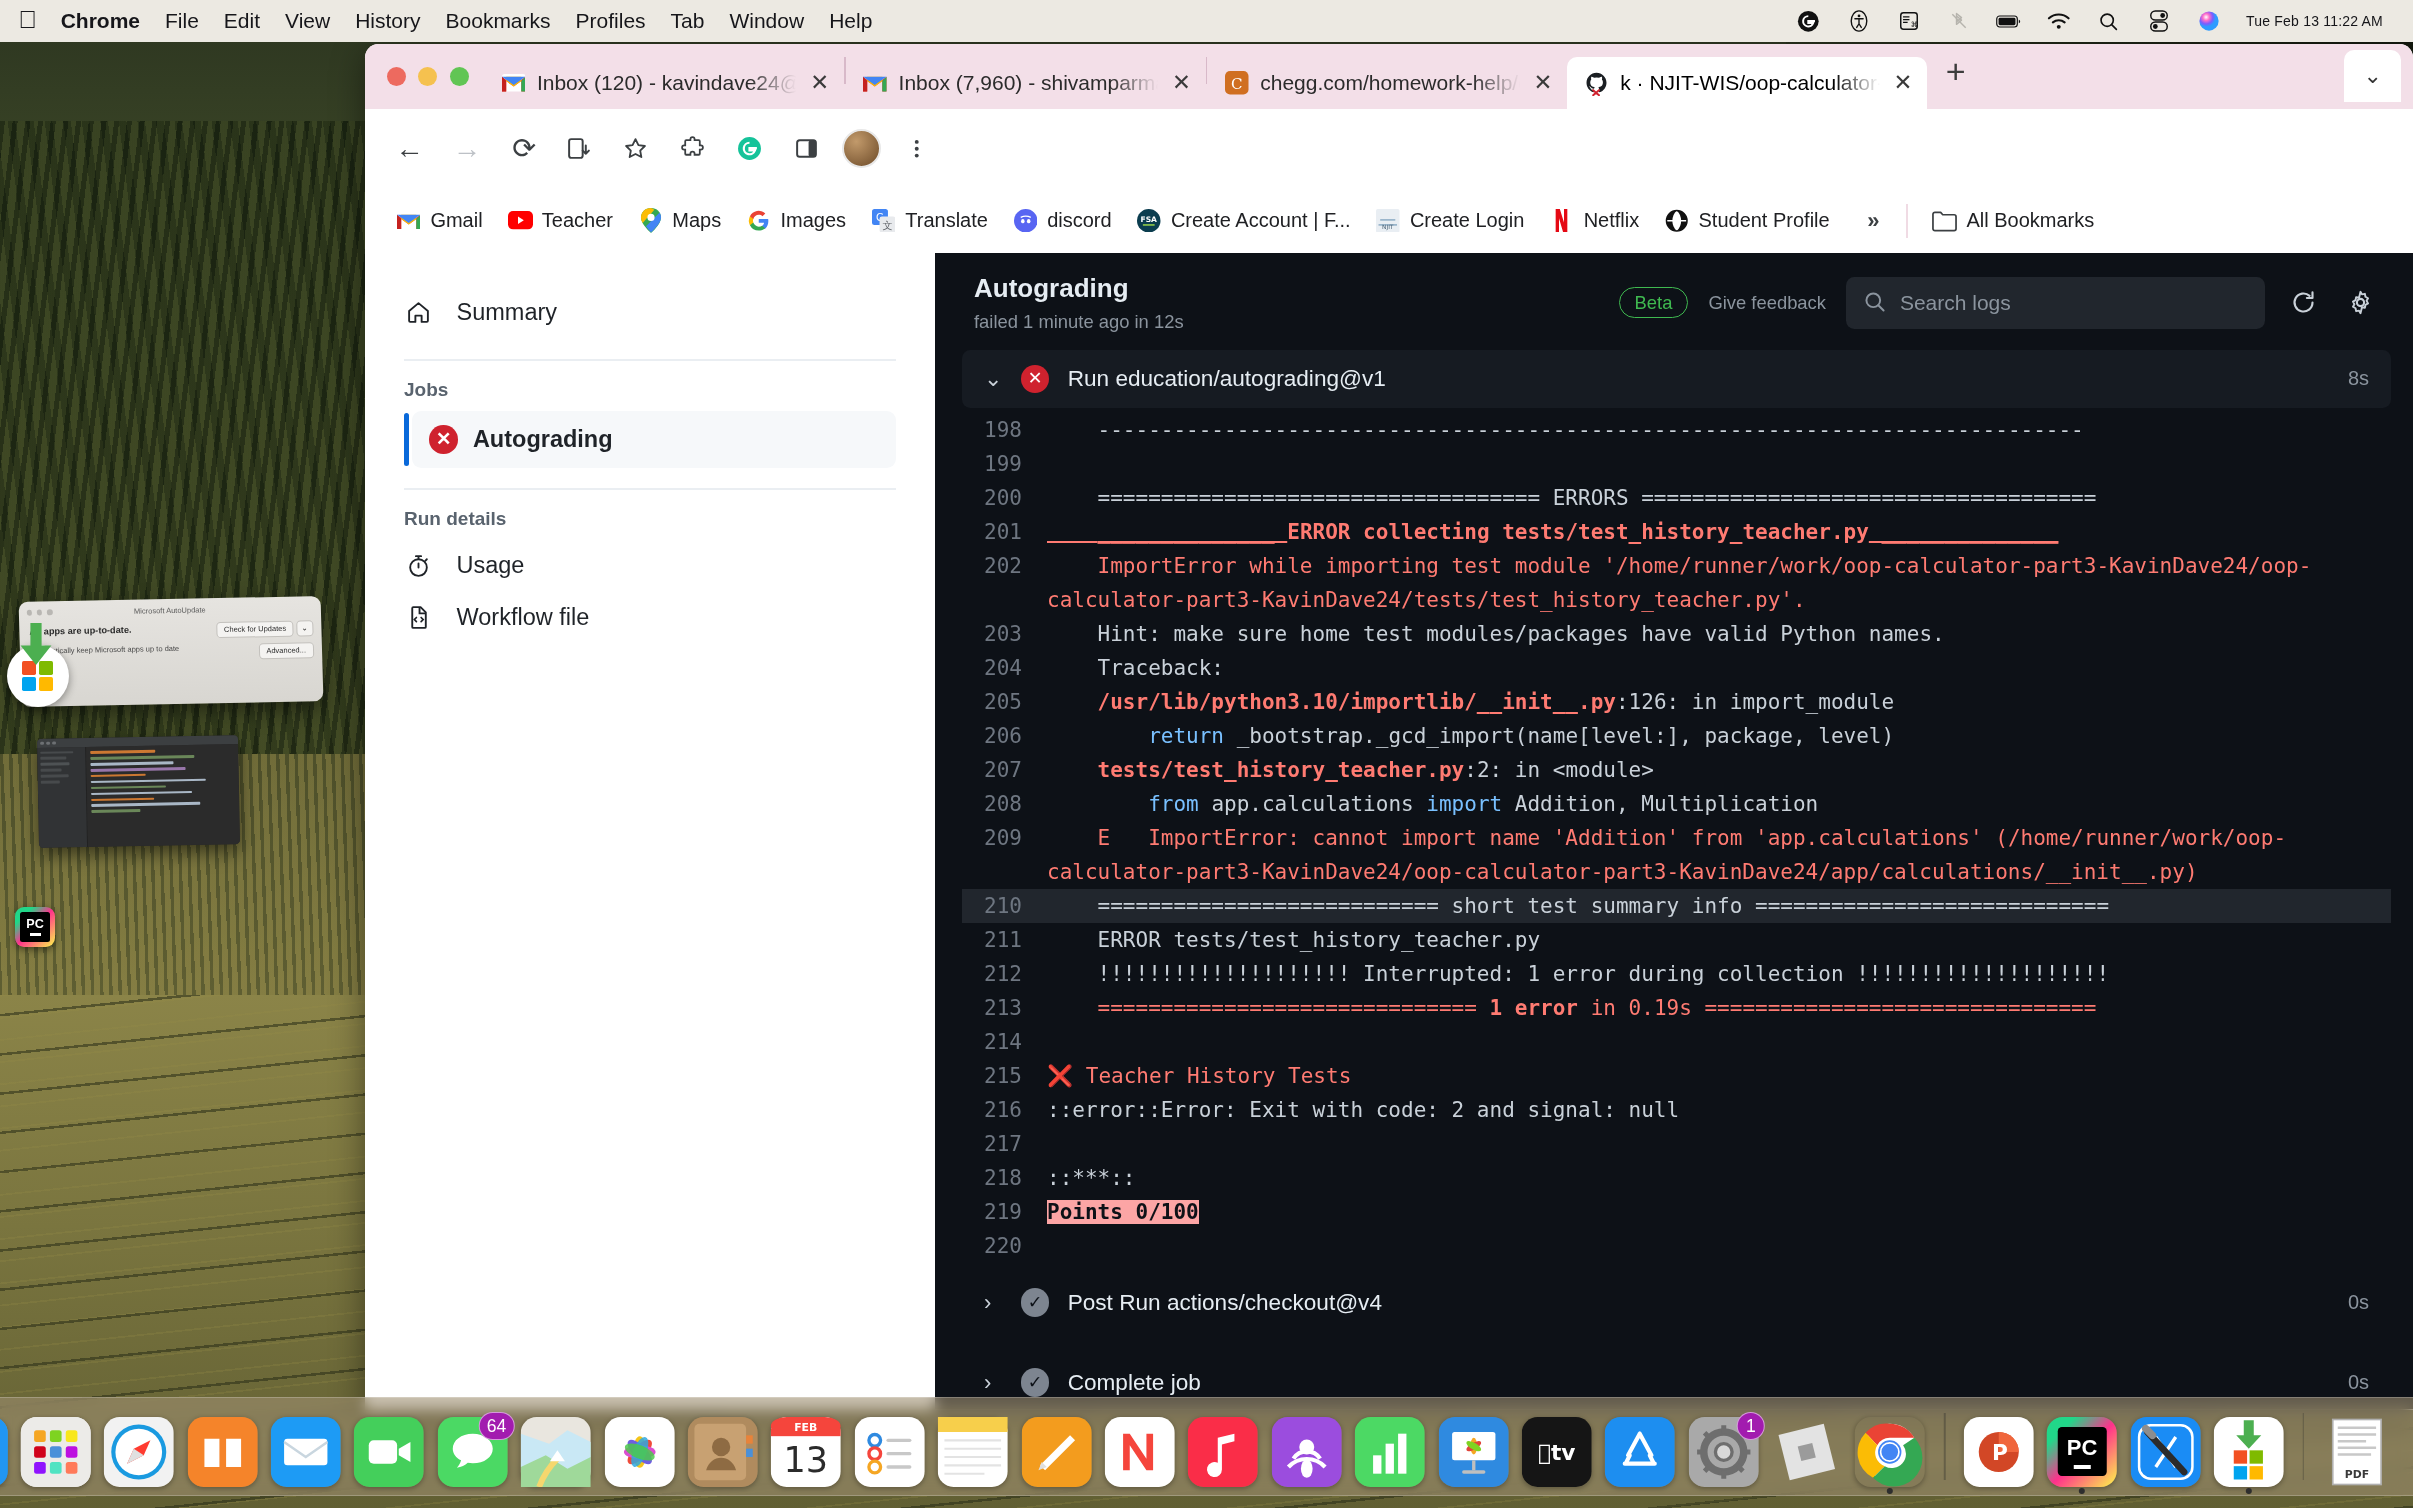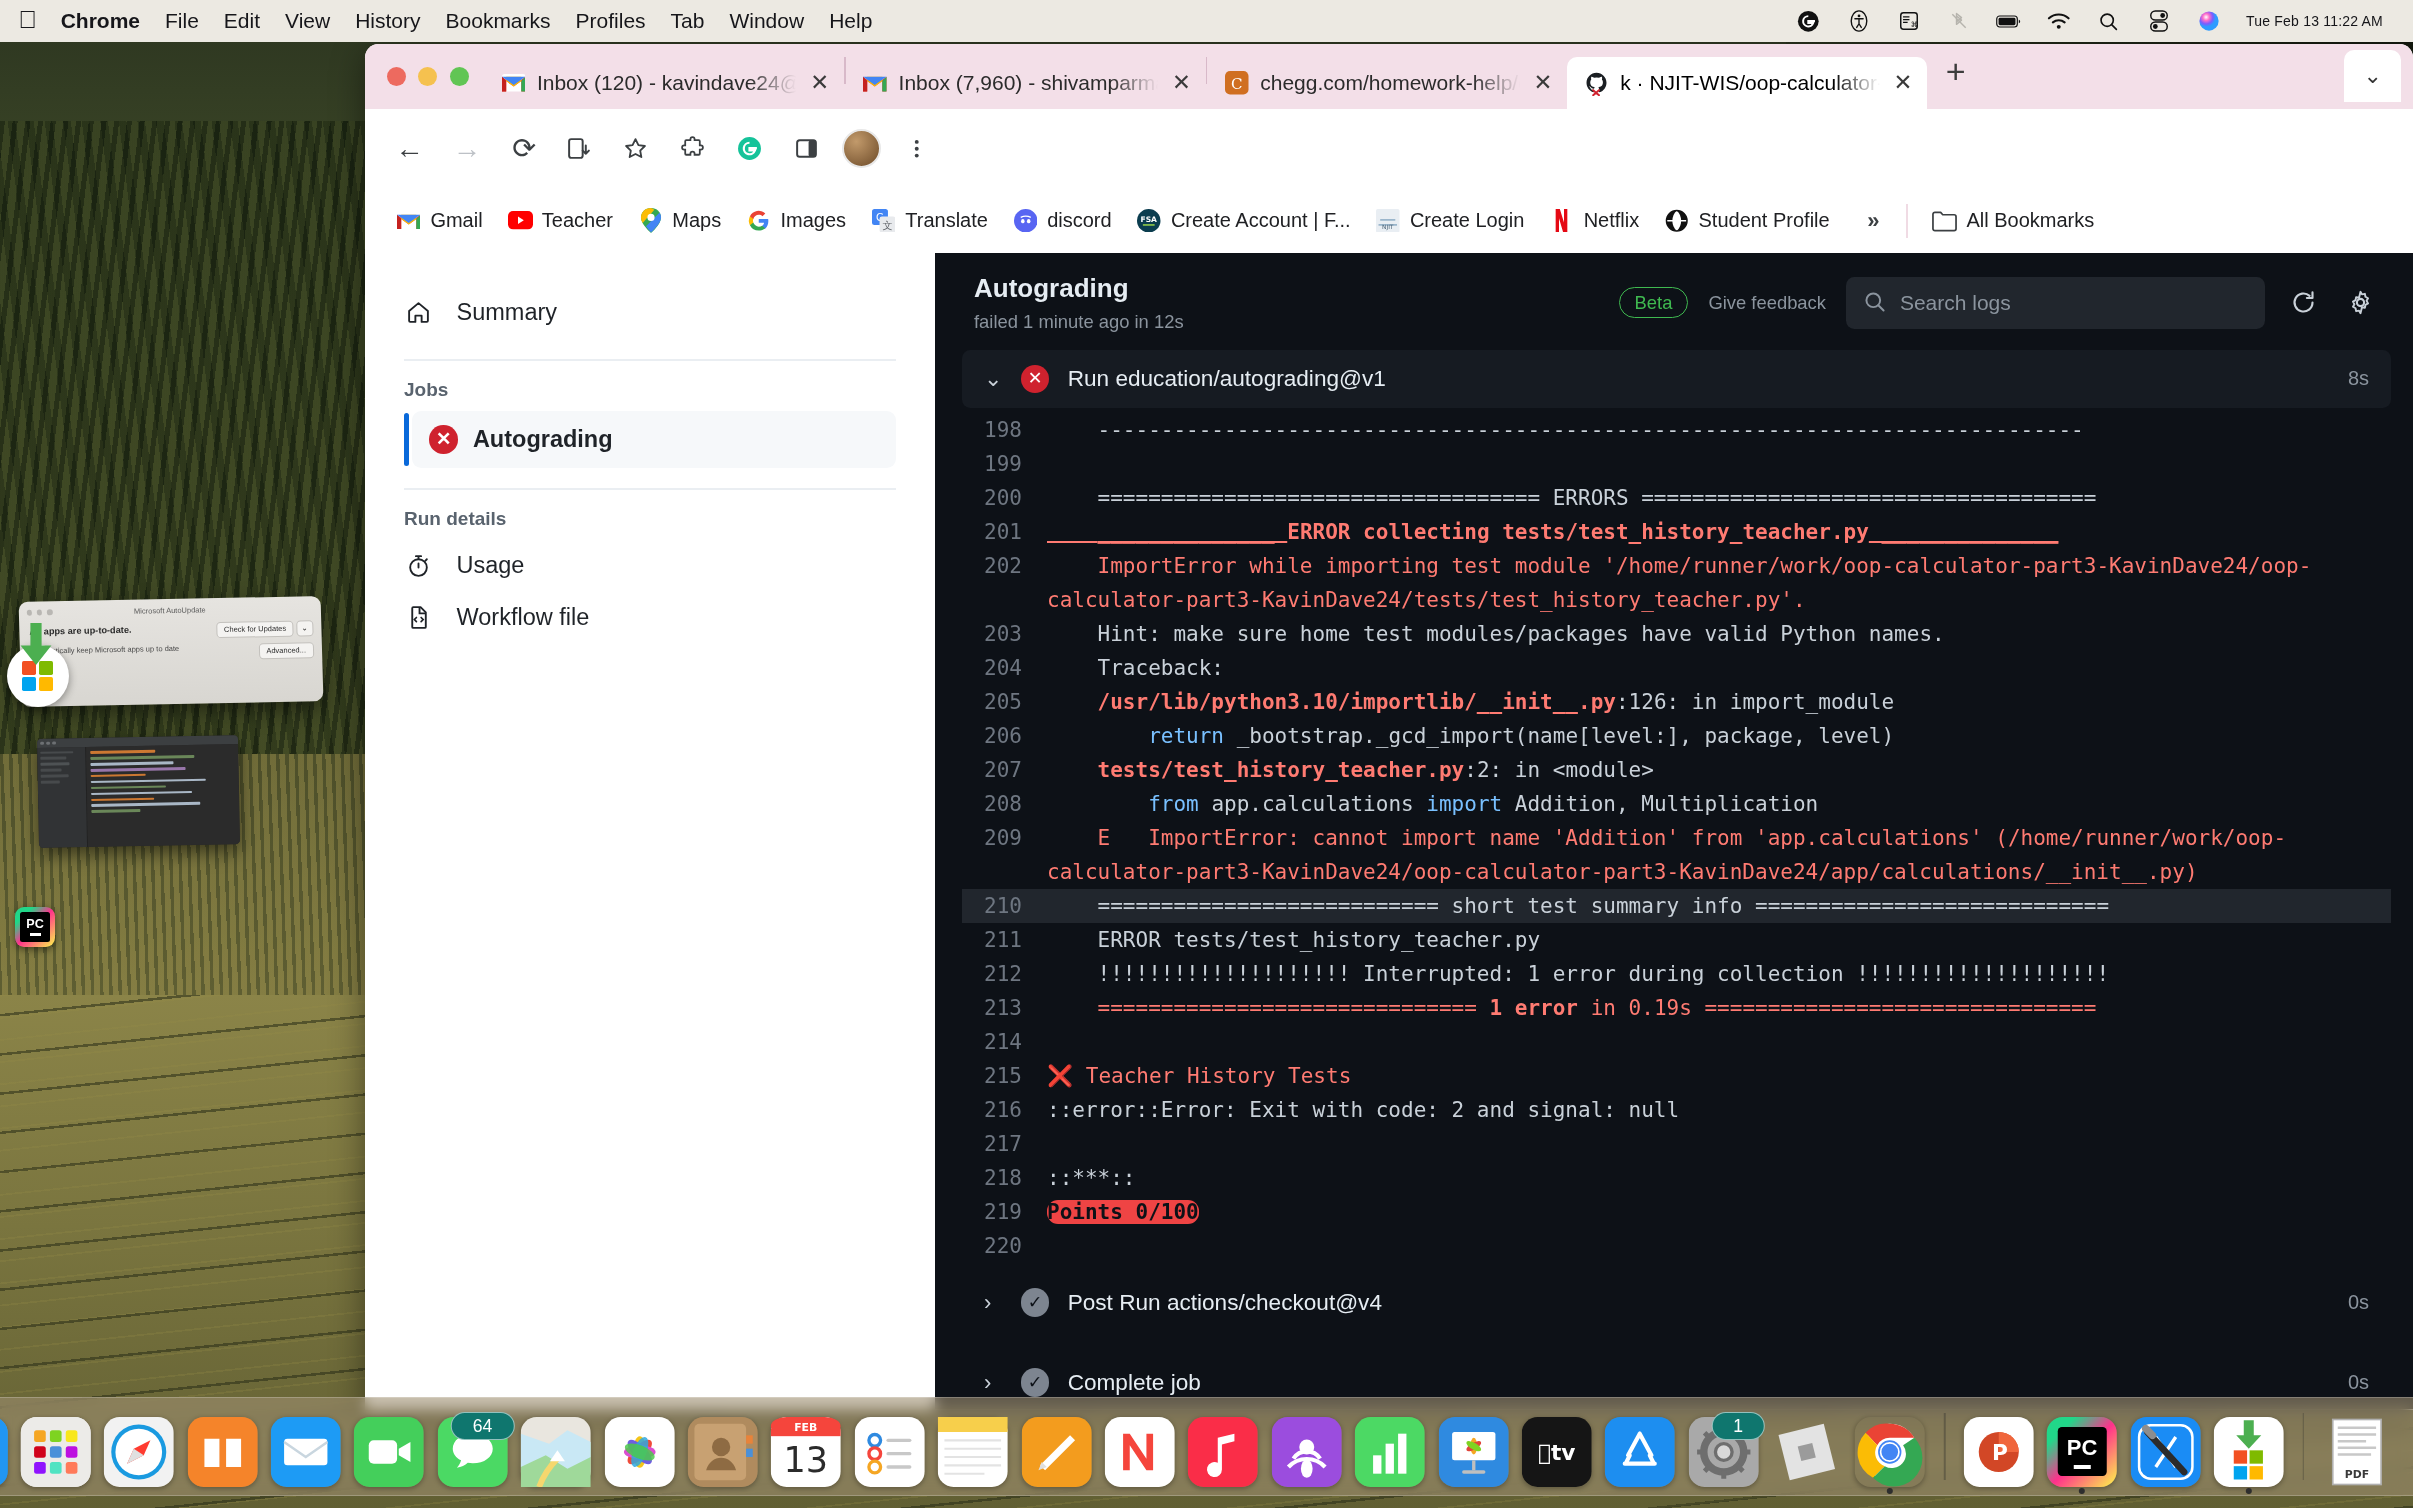--- a/index.html
+++ b/index.html
@@ -235,43 +235,43 @@
   }
   .ll { display:flex; align-items:flex-start; padding:0 10px; }
   .ll.hl { background:#21262d; }
   .ln { width:75px; flex:0 0 75px; text-align:right; color:#6e7681; padding-right:25px; user-select:none; }
   .lt { flex:1; white-space:pre-wrap; word-break:break-word; }
   .c-red { color:#ff7b72; }
   .c-redb { color:#ff7b72; font-weight:700; }
   .c-blue { color:#79c0ff; }
   .c-grey { color:#c9d1d9; }
   .u { text-decoration:underline; }
-  .mark { background:#ef4444; color:#0d1117; font-weight:700;border-radius:11px; }
+  .mark { background:#fca5a5; color:#0d1117; font-weight:700; }
 
   
   #dock {
     position:absolute; left:50%; transform:translateX(-50%);
     bottom:11.7px; height:99px;
     background:rgba(160,145,115,.58);
     border:0.8px solid rgba(255,255,255,.22);
     border-radius:22px;
     display:flex; align-items:flex-end; gap:13.4px;
     padding:7.5px 15px 8.4px 15px;
     z-index:60;
     backdrop-filter:blur(6.7px);
   }
   .dk { width:70px; height:70px; border-radius:16px; position:relative;
     display:flex; align-items:center; justify-content:center; flex:0 0 70px;
     box-shadow:0 1.7px 5px rgba(0,0,0,.28); }
   .dk svg, .dk .g { display:block; }
   .dot { position:absolute; bottom:-6.7px; left:50%; transform:translateX(-50%);
     width:5.9px; height:5.9px; border-radius:50%; background:#2e2e2e; }
   .badge { position:absolute; top:-5px; right:-6.7px; min-width:28.5px; height:28.5px;
-    border-radius:14.2px; background:#0f766e; color:#fff; font-size:17.6px;
-    display:flex; align-items:center; justify-content:center; padding:0 21px;
+    border-radius:14.2px; background:#a21caf; color:#fff; font-size:17.6px;
+    display:flex; align-items:center; justify-content:center; padding:0 7px;
     border:1.7px solid rgba(255,255,255,.55); font-family:"Liberation Sans",sans-serif; }
   .dk-sep { width:1.7px; height:67px; background:rgba(40,40,40,.35); margin:0 5px; align-self:center; }
   .dk-label { font-size:22px; font-weight:700; }
 </style>
 </head>
 <body>
 
 <div id="wallpaper">
   <div class="wp-layer wp-sky"></div>
   <div class="wp-layer wp-forest"></div>

